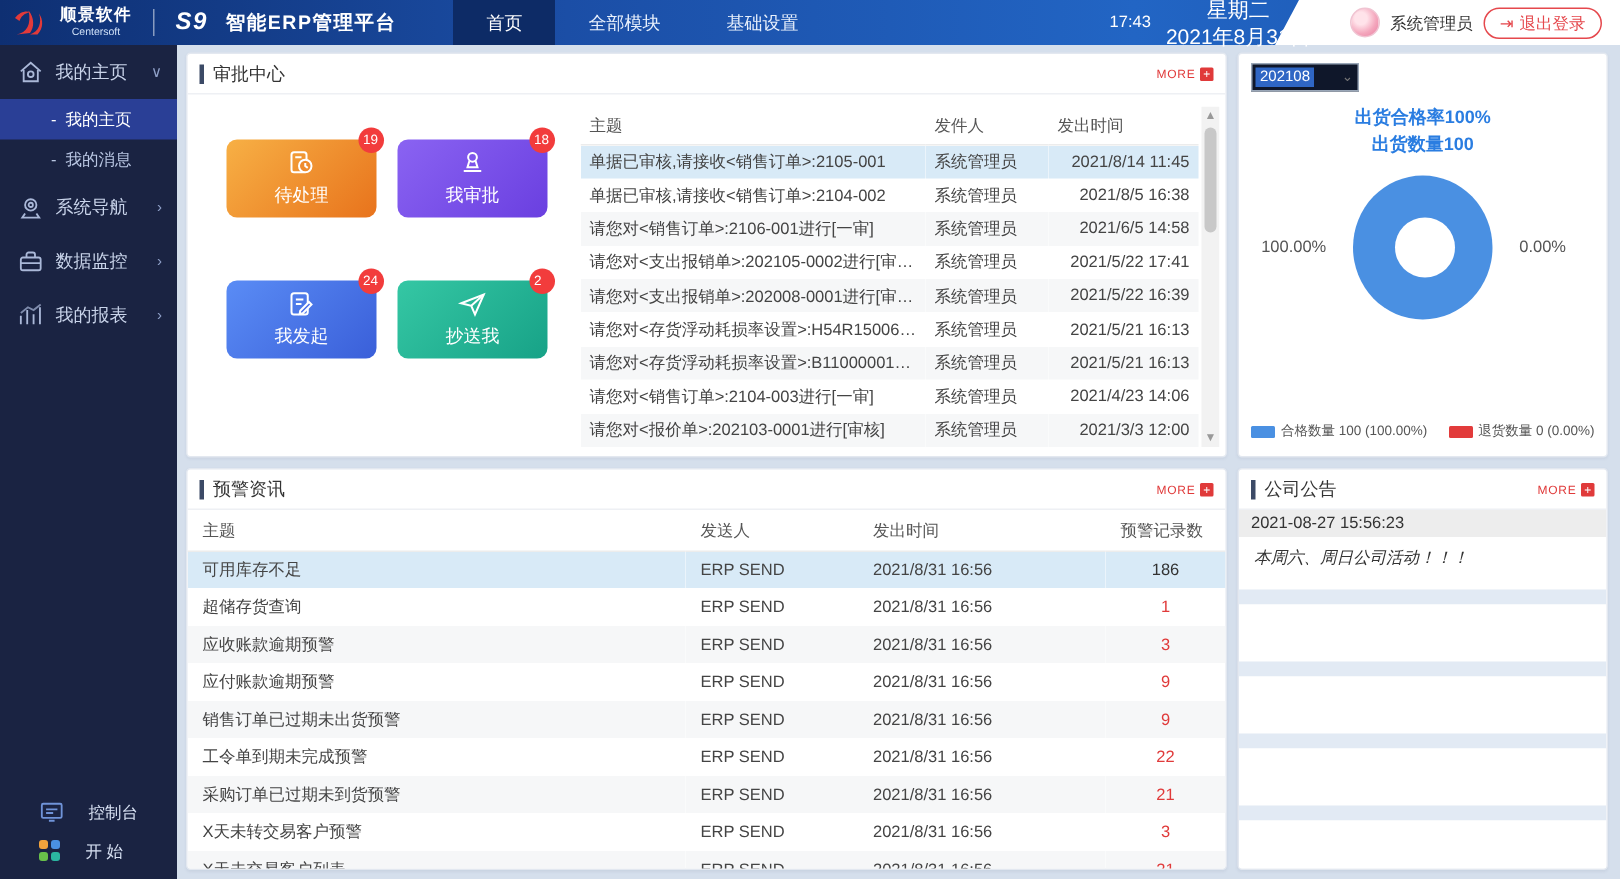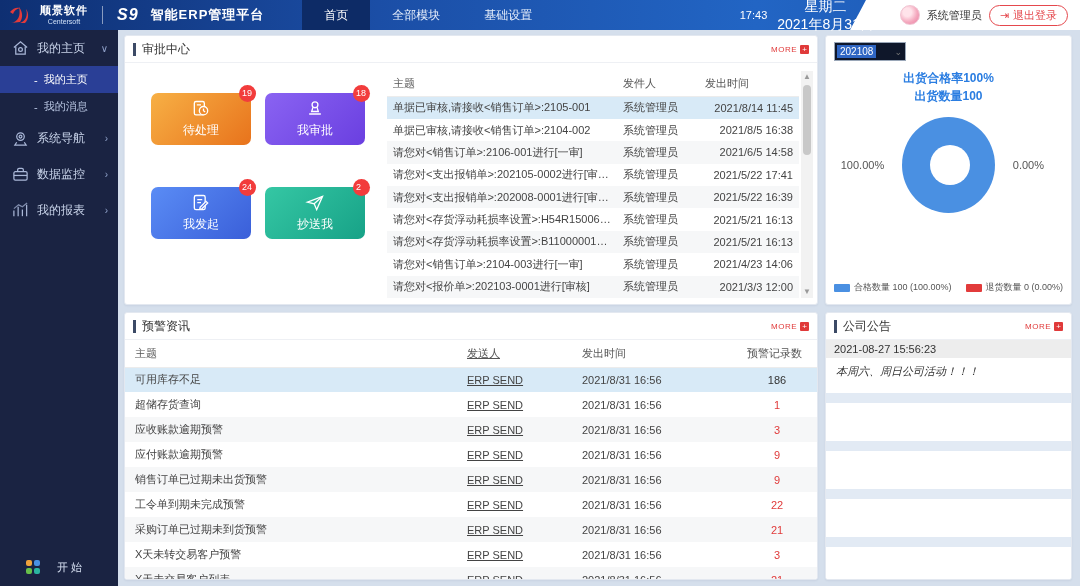--- a/index.html
+++ b/index.html
@@ -89,21 +89,21 @@
   .scroll-arrow { font-size:8px; color:#999; line-height:12px; }
   .scroll-thumb { width:8px; height:70px; background:#c8c8c8; border-radius:4px; margin-top:2px; }
   .scroll-fill { flex:1; }
 
   
   .alert-table { font-size:11px; color:#444; }
   .alert-table th { font-weight:normal; color:#555; text-align:left; height:27px; border-bottom:1px solid #ececec; padding:0 10px; }
   .alert-table td { height:25px; padding:0 10px; white-space:nowrap; overflow:hidden; text-overflow:ellipsis; }
   .alert-table tr:nth-child(even) td { background:#f6f7f8; }
   .alert-table tr.selected td { background:#d8eaf7; }
-  .a-col-sender { width:115px;text-decoration:underline; } .a-col-time { width:165px; } .a-col-count { width:80px; text-align:center; }
+  .a-col-sender { width:115px; } .a-col-time { width:165px; } .a-col-count { width:80px; text-align:center; }
   .count-red { color:#e03a3a; }
   .alert-table tr.selected .count-red { color:#333; }
 
   
   .monitor-body { flex:1; position:relative; padding:6px 8px; }
   .period-select { width:72px; height:19px; border:1px solid #9aa7b8; background:#0f172a; display:flex; align-items:center; cursor:pointer; }
   .period-value { background:#2f66c4; color:#fff; font-size:10px; padding:1px 3px; margin-left:2px; }
   .period-caret { margin-left:auto; margin-right:3px; color:#777; font-size:9px; }
   .rate-lines { text-align:center; color:#2a7de1; font-weight:bold; font-size:12px; line-height:1.5; margin-top:8px; }
   .donut-row { display:flex; align-items:center; justify-content:center; gap:18px; margin-top:12px; }
@@ -214,20 +214,28 @@
           <path d="M11 15 V8"></path>
           <path d="M15.5 15 V3"></path>
           <path d="M2 7 L7 3 L11 5 L16 1" opacity=".7"></path>
       </svg>
       <span class="grow">我的报表</span>
       <span class="chev">›</span>
     </div>
 
     <div class="side-footer">
       <div class="foot-row">
+        <svg class="side-icon" viewBox="0 0 18 18" fill="none" stroke="#6f93d8" stroke-width="1.3">
+          <rect x="2" y="3" width="14" height="10" rx="1"></rect>
+            <path d="M5 7 H13 M5 9.5 H10"></path>
+            <path d="M7 15 H11"></path>
+        </svg>
+        <span>控制台</span>
+      </div>
+      <div class="foot-row">
         <span class="start-grid">
             <i class="sg1"></i>
             <i class="sg2"></i>
             <i class="sg3"></i>
             <i class="sg4"></i>
           </span>
         <span>开 始</span>
       </div>
     </div>
   </div>

